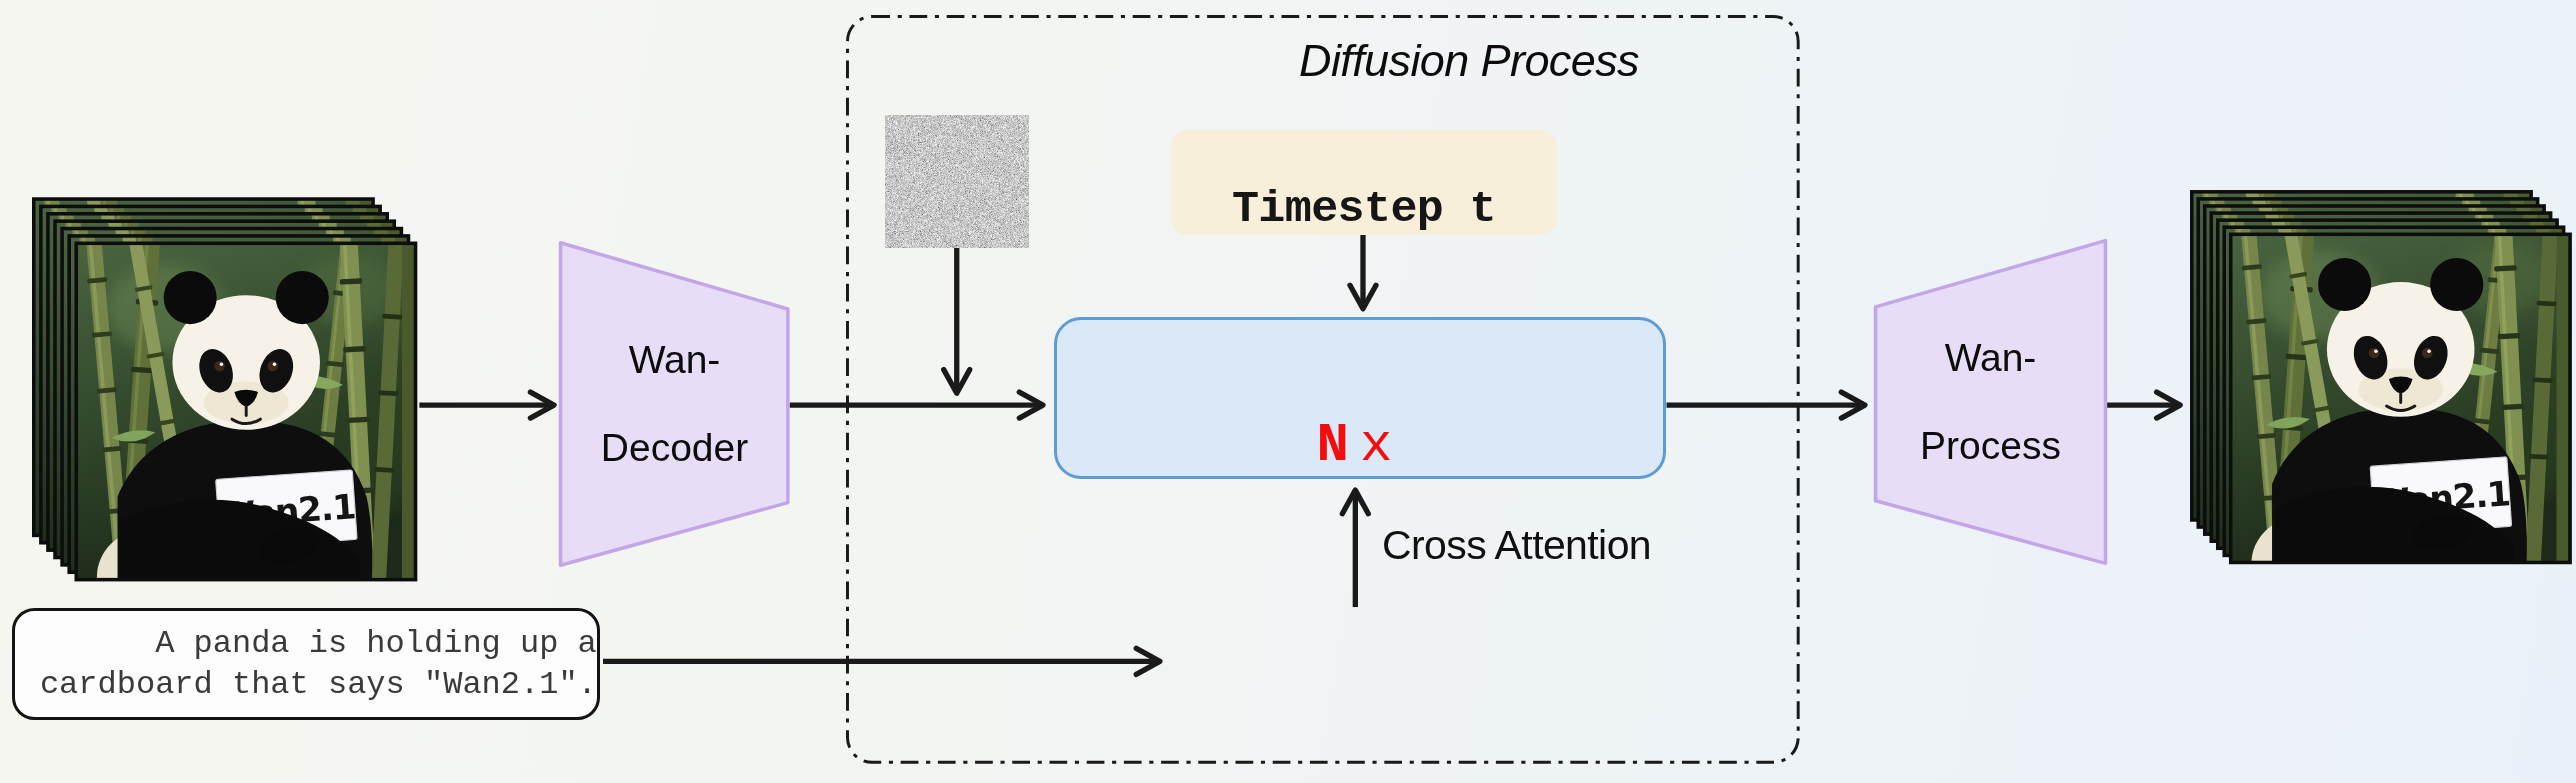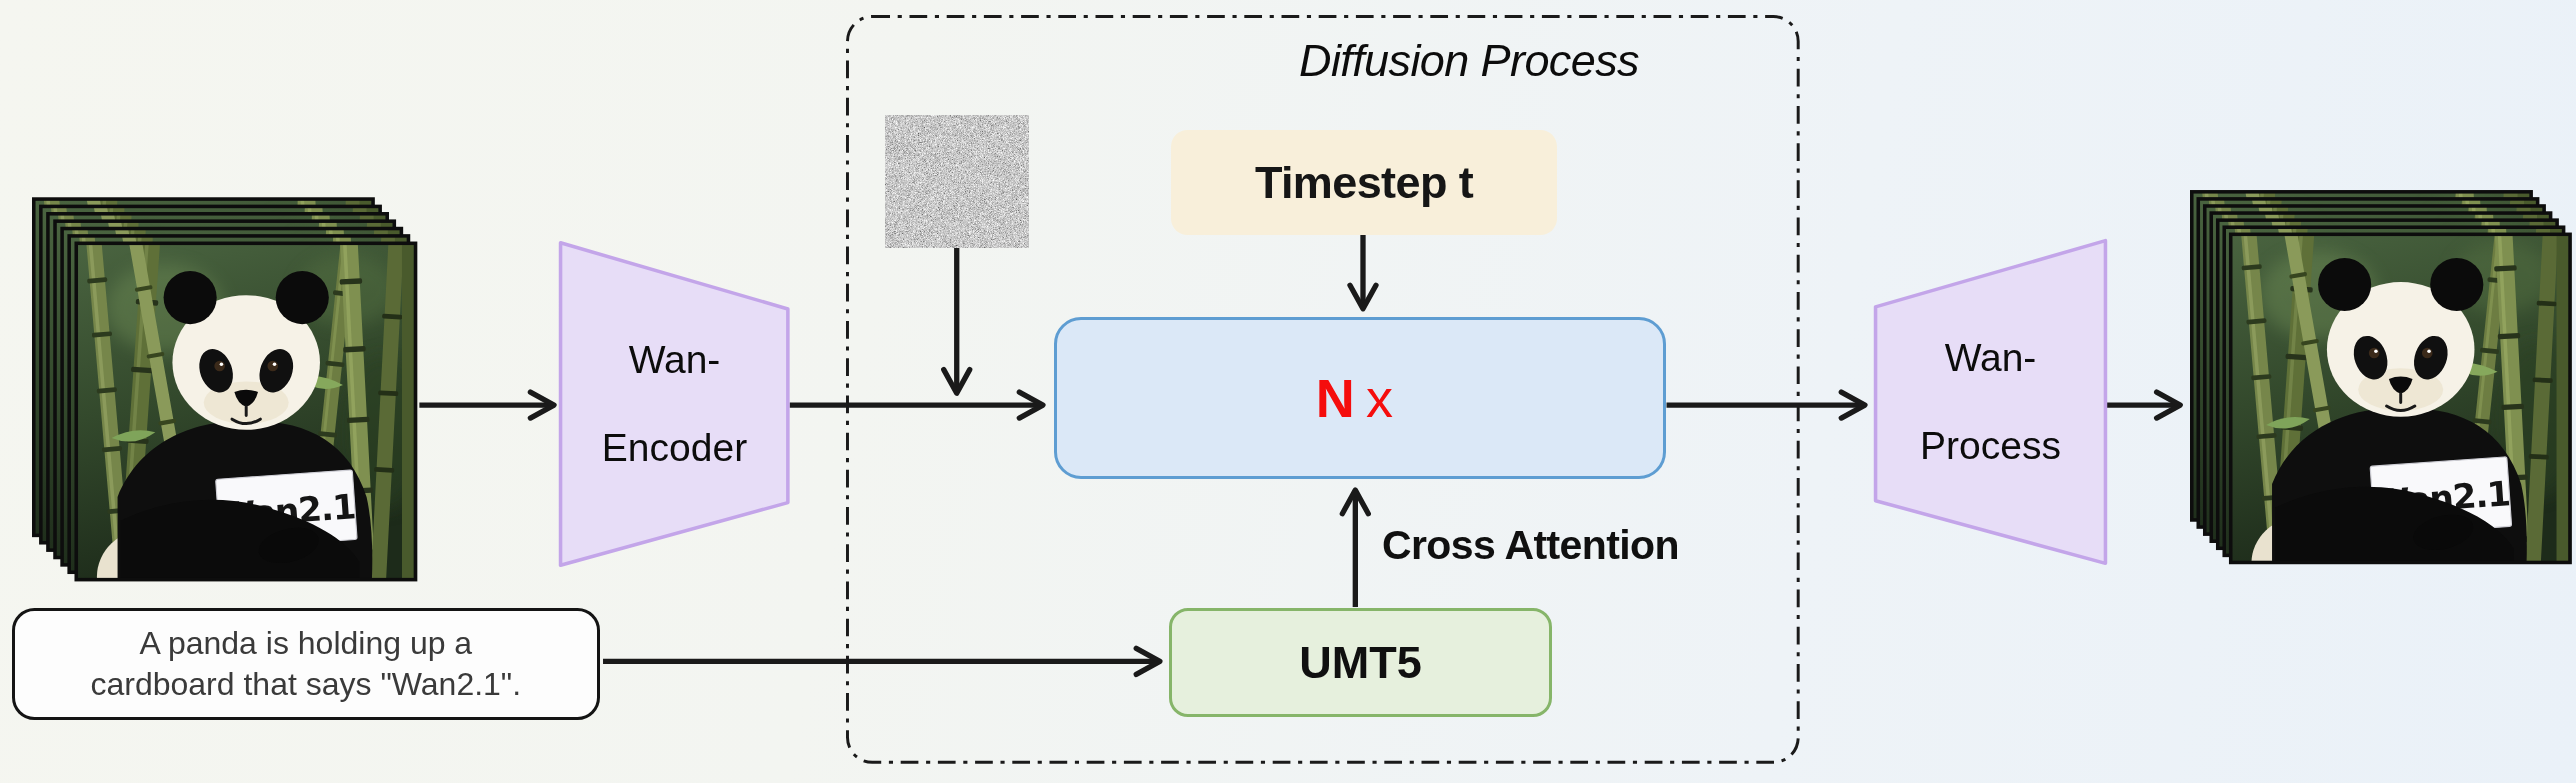--- a/index.html
+++ b/index.html
@@ -10,40 +10,40 @@
     --trap-fill:#e7ddf7; --trap-border:#c3a5e9;
     --prompt-border:#141414; --prompt-text:#3a3a3a;
   }
   html,body{margin:0;padding:0;}
   body{width:2576px;height:783px;overflow:hidden;font-family:"Liberation Sans",sans-serif;}
   #canvas{position:relative;width:2576px;height:783px;
     background:linear-gradient(100deg,var(--bg-a) 0%,#f3f5f1 34%,#eef3f7 70%,var(--bg-b) 100%);}
   .abs{position:absolute;}
   svg.layer{position:absolute;left:0;top:0;}
   
-  .node{position:absolute;display:flex;align-items:center;justify-content:center;box-sizing:border-box;}
+  .node{position:absolute;display:flex;align-items:flex-end;justify-content:center;box-sizing:border-box;font-family:Liberation Mono, monospace;}
   .timestep{left:1171px;top:130px;width:386px;height:105px;border-radius:16.5px;background:var(--timestep-fill);}
   .timestep .lbl{font-size:45px;font-weight:600;color:#161616;letter-spacing:-0.6px;}
   .dit{left:1054px;top:317px;width:612px;height:162px;border-radius:27px;background:var(--dit-fill);
        border:3px solid var(--dit-border);}
   .dit .t{font-size:54px;font-weight:600;letter-spacing:-0.6px;color:#0d0d0d;white-space:pre;}
   .dit .n{color:var(--dit-n);font-weight:800;}
   .dit .x{color:var(--dit-n);font-weight:500;margin:0 11.8px;}
   .umt5{left:1169px;top:608px;width:383px;height:109px;border-radius:19px;background:var(--umt5-fill);
         border:3px solid var(--umt5-border);}
   .umt5 .lbl{font-size:45px;font-weight:600;color:#101010;}
   .promptbox{left:11.8px;top:608px;width:588px;height:112px;border-radius:22.4px;background:#fdfdfd;
         border:3.5px solid var(--prompt-border);flex-direction:column;}
   .promptbox .ln{font-size:32px;line-height:41px;color:var(--prompt-text);text-align:center;}
   
   .traplabel{position:absolute;display:flex;flex-direction:column;align-items:center;justify-content:center;box-sizing:border-box;gap:40px;}
   .traplabel .ln{font-size:39px;line-height:48px;color:#0c0c0c;}
   .title{position:absolute;left:1299px;top:35px;width:495px;text-align:left;font-size:45px;font-style:italic;
          font-weight:500;color:#0c0c0c;letter-spacing:-0.6px;}
-  .crossatt{position:absolute;left:1382px;top:522px;font-size:41px;font-weight:700;color:#101010;letter-spacing:-0.6px;}
+  .crossatt{position:absolute;left:1382px;top:522px;font-size:41px;font-weight:400;color:#101010;letter-spacing:-0.6px;}
   
   .conn{stroke:var(--ink);stroke-width:9;fill:none;}
   .dashbox{stroke:var(--ink);stroke-width:5;fill:none;stroke-dasharray:30 13 7 13;}
   .trapshape{fill:var(--trap-fill);stroke:var(--trap-border);stroke-width:6;stroke-linejoin:round;}
   .framerect{fill:none;stroke:#0d0d0d;stroke-width:6;}
 </style>
 </head>
 <body>
 
 <div id="canvas">
@@ -245,21 +245,21 @@
   <svg class="abs" style="left:885px;top:115px" width="144" height="133" viewBox="0 0 244 226">
     <rect width="244" height="226" fill="#8f8f8f"></rect>
     <rect width="244" height="226" filter="url(#tvnoise)"></rect>
   </svg>
 
   <svg class="abs" style="left:557px;top:239px" width="235" height="330" viewBox="0 0 398 558">
     <polygon class="trapshape" points="6,6 391,118 391,446 6,552"></polygon>
   </svg>
   <div class="traplabel" style="left:557px;top:239px;width:235px;height:330px">
     <div class="ln">Wan-</div>
-    <div class="ln">Encoder</div>
+    <div class="ln">Decoder</div>
   </div>
 
   <svg class="abs" style="left:1872px;top:237px" width="237" height="330" viewBox="0 0 401 558">
     <polygon class="trapshape" points="6,118 395,6 395,552 6,446"></polygon>
   </svg>
   <div class="traplabel" style="left:1872px;top:237px;width:237px;height:330px">
     <div class="ln">Wan-</div>
     <div class="ln">Process</div>
   </div>
 
@@ -267,23 +267,20 @@
     <span class="lbl">Timestep t</span>
   </div>
 
   <div class="node dit">
     <span class="t n">N</span>
     <span class="t x">x</span>
   </div>
 
   <div class="crossatt">Cross Attention</div>
 
-  <div class="node umt5">
-    <span class="lbl">UMT5</span>
-  </div>
 
   <div class="node promptbox">
     <div class="ln">A panda is holding up a</div>
     <div class="ln">cardboard that says "Wan2.1".</div>
   </div>
 
 </div>
 
 
 </body></html>

